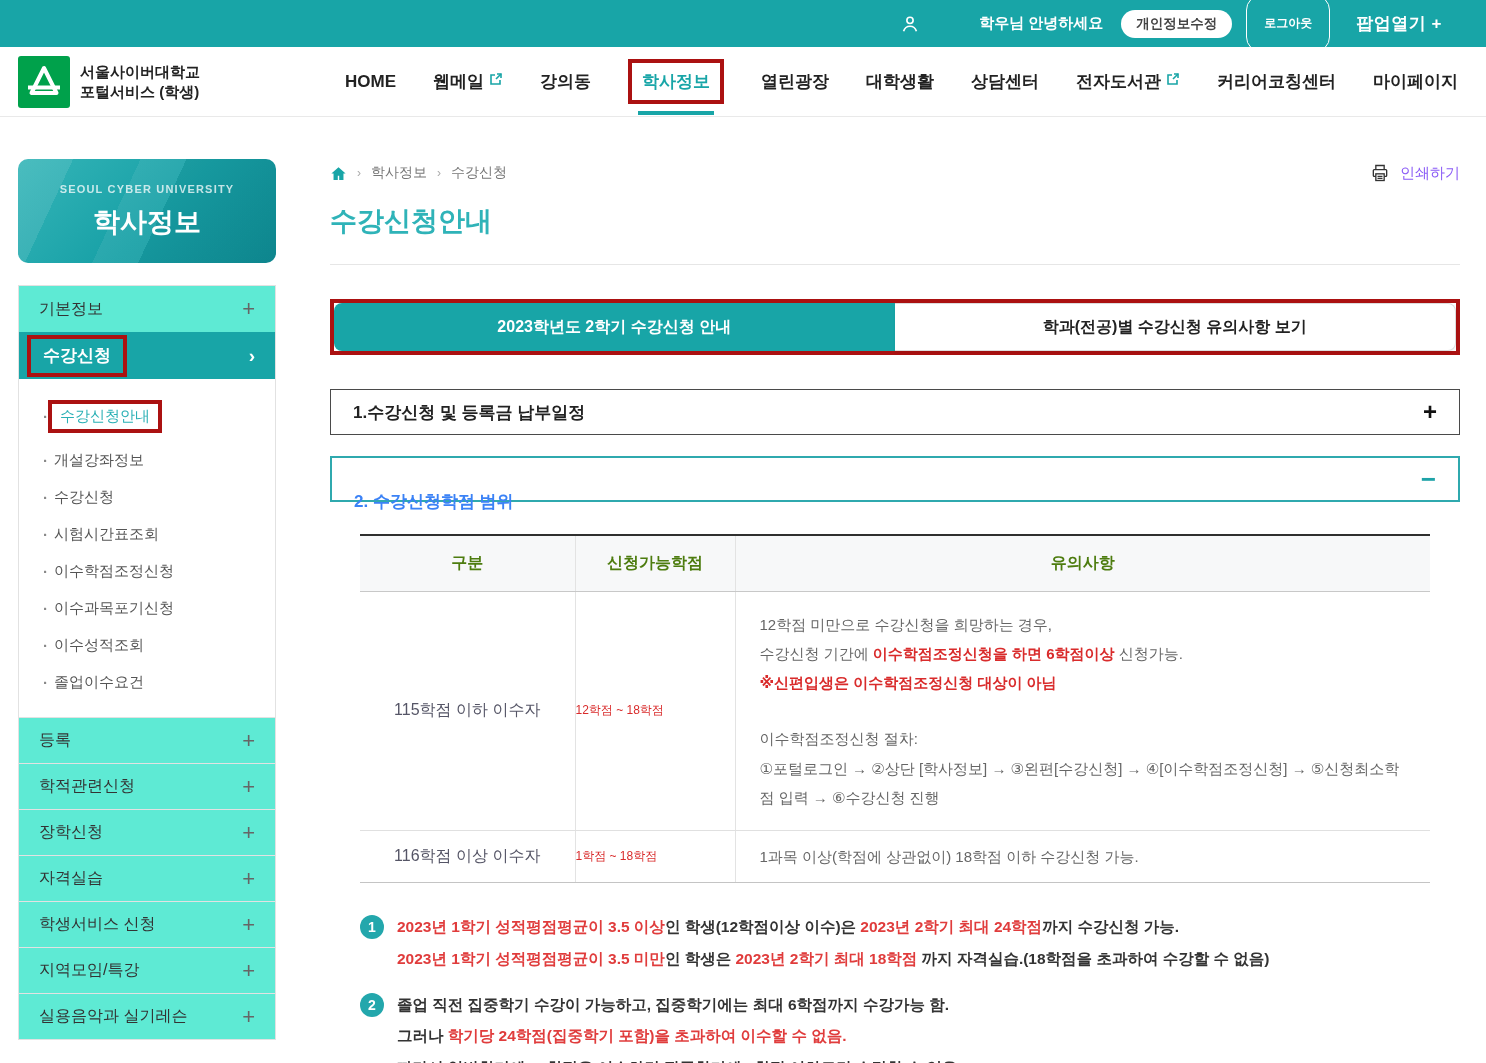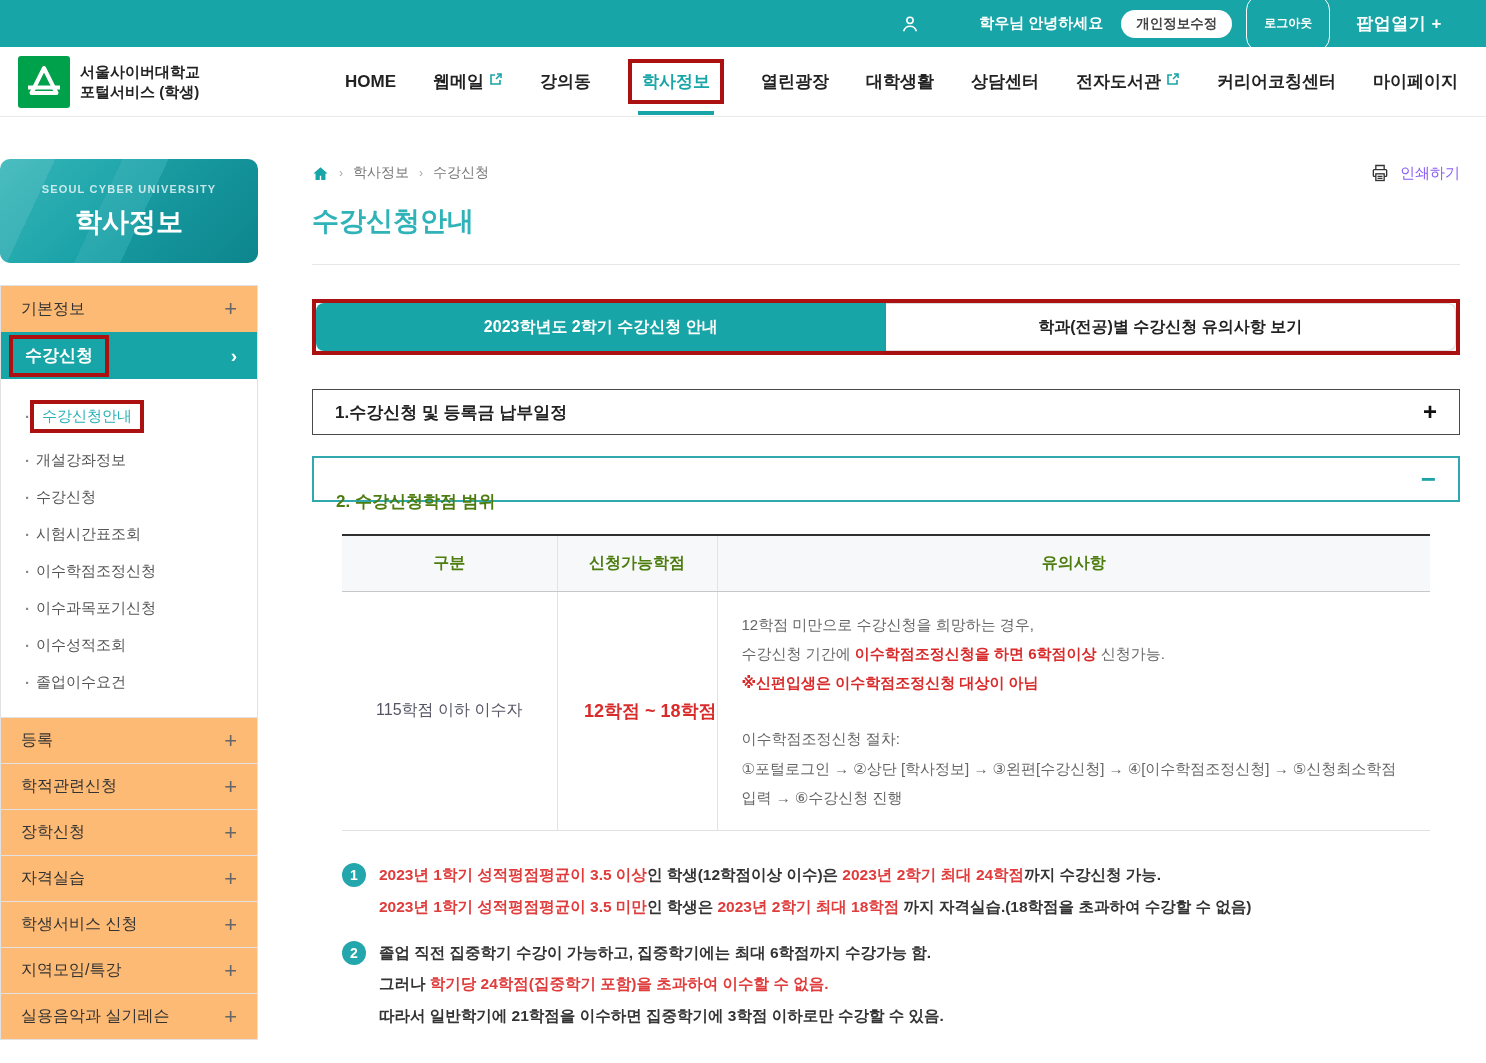--- a/index.html
+++ b/index.html
@@ -40,34 +40,34 @@
     border:4px solid #ab1111; padding:7px 10px; position:relative;
   }
   .nav-item.anno::after {
     content:""; position:absolute; left:6px; right:6px; bottom:-15px;
     height:4px; background:#18a5a7;
   }
   .ext-ico { width:14px; height:14px; margin-top:-6px; }
   
   .layout { display:flex; align-items:flex-start; margin-top:42px; }
   
-  .sidebar { width:258px; flex:none; }
+  .sidebar { width:258px; margin-left:18px; flex:none; }
   .banner {
     height:104px; border-radius:10px; color:#fff; text-align:center;
     display:flex; flex-direction:column; justify-content:center; gap:9px;
     background:
       linear-gradient(115deg, rgba(255,255,255,.10) 0 18%, rgba(0,0,0,0) 18% 40%, rgba(255,255,255,.07) 40% 55%, rgba(0,0,0,.05) 55% 100%),
       linear-gradient(135deg,#35b5b8 0%,#17a0a6 55%,#0e8c95 100%);
   }
   .banner .small { font-size:11px; font-weight:bold; letter-spacing:1.2px; color:rgba(255,255,255,.75); }
   .banner .big { font-size:27px; font-weight:bold; }
   .menu { margin-top:22px; border:1px solid #e2e2e2; }
   .m-group {
     height:46px; display:flex; align-items:center; justify-content:space-between;
-    padding:0 20px; font-size:16px; color:#333; cursor:pointer; background:#fdba74;
+    padding:0 20px; font-size:16px; color:#333; cursor:pointer; background:#5eead4;
     border-top:1px solid #e2e2e2;
   }
   .m-group:first-child { border-top:none; }
   .m-group .plus { font-size:22px; font-weight:300; color:#666; }
   .m-group.active { background:#18a5a7; color:#fff; height:47px; border-top:none; }
   .m-group.active .chev { font-size:19px; font-weight:bold; color:#fff; }
   .m-group.active .anno-wrap {
     border:4px solid #ab1111; padding:5px 12px 6px; font-size:17px; font-weight:bold;
     margin-left:-12px;
   }
@@ -105,33 +105,33 @@
   }
   
   .acc {
     display:flex; align-items:center; justify-content:space-between;
     height:46px; padding:0 22px; cursor:pointer; background:#fff;
   }
   .acc1 { margin-top:34px; border:1px solid #4a4a4a; }
   .acc1 .t { font-size:17px; font-weight:bold; color:#222; }
   .acc1 .tg { font-size:24px; font-weight:bold; color:#111; }
   .acc2 { margin-top:21px; border:2px solid #2fa9ae; }
-  .acc2 .t { font-size:17px; font-weight:bold; color:#4d7c0f;margin-top:44px; }
+  .acc2 .t { font-size:17px; font-weight:bold; color:#3b82f6;margin-top:44px; }
   .acc2 .tg { font-size:26px; font-weight:bold; color:#1fa3a8; line-height:0; }
   
   .tbl-wrap { margin:32px 30px 0; }
   table { width:100%; border-collapse:collapse; border-top:2px solid #2f2f2f; table-layout:fixed; }
   th {
     background:#f7f8f9; height:56px; font-size:16px; color:#4d7c0f; font-weight:bold;
     border-bottom:1px solid #c8c8c8;
   }
   .sep-l { border-left:1px solid #e3e3e3; }
   td { vertical-align:middle; font-size:15px; }
   td.cat { text-align:center; color:#556; font-size:16px; }
-  td.credits { text-align:right; color:#d92b2b; font-weight:bold; font-size:18px; }
+  td.credits { text-align:left; color:#d92b2b; font-weight:normal; font-size:12px; }
   td.detail { padding:18px 24px; color:#666; line-height:1.95; }
   tr.r1 td { border-bottom:1px solid #e0e0e0; }
   tr.r2 td { border-bottom:1px solid #c4c4c4; height:52px; }
   tr.r2 td.detail { padding:0 24px; }
   .redb { color:#d92b2b; font-weight:bold; }
   .gap-line { margin-top:27px; }
   
   .notes { margin:28px 30px 0; }
   .note { display:flex; gap:13px; margin-bottom:14px; align-items:flex-start; }
   .badge {
@@ -352,20 +352,25 @@
           <td class="cat">115학점 이하 이수자</td>
           <td class="credits sep-l">12학점 ~ 18학점</td>
           <td class="detail sep-l">
             <div>12학점 미만으로 수강신청을 희망하는 경우,</div>
             <div><span>수강신청 기간에 </span><span class="redb">이수학점조정신청을 하면 6학점이상</span><span> 신청가능.</span></div>
             <div class="redb">※신편입생은 이수학점조정신청 대상이 아님</div>
             <div class="gap-line">이수학점조정신청 절차:</div>
             <div>①포털로그인 → ②상단 [학사정보] → ③왼편[수강신청] → ④[이수학점조정신청] → ⑤신청최소학점 입력 → ⑥수강신청 진행</div>
           </td>
         </tr>
+        <tr class="r2">
+          <td class="cat">116학점 이상 이수자</td>
+          <td class="credits sep-l">1학점 ~ 18학점</td>
+          <td class="detail sep-l">1과목 이상(학점에 상관없이) 18학점 이하 수강신청 가능.</td>
+        </tr>
       </tbody>
         </table>
     </div>
 
     <div class="notes">
       <div class="note">
         <div class="badge">1</div>
         <div class="note-text">
           <div><span class="nred">2023년 1학기 성적평점평균이 3.5 이상</span><span>인 학생(12학점이상 이수)은 </span><span class="nred">2023년 2학기 최대 24학점</span><span>까지 수강신청 가능.</span></div>
           <div><span class="nred">2023년 1학기 성적평점평균이 3.5 미만</span><span>인 학생은 </span><span class="nred">2023년 2학기 최대 18학점</span><span> 까지 자격실습.(18학점을 초과하여 수강할 수 없음)</span></div>

